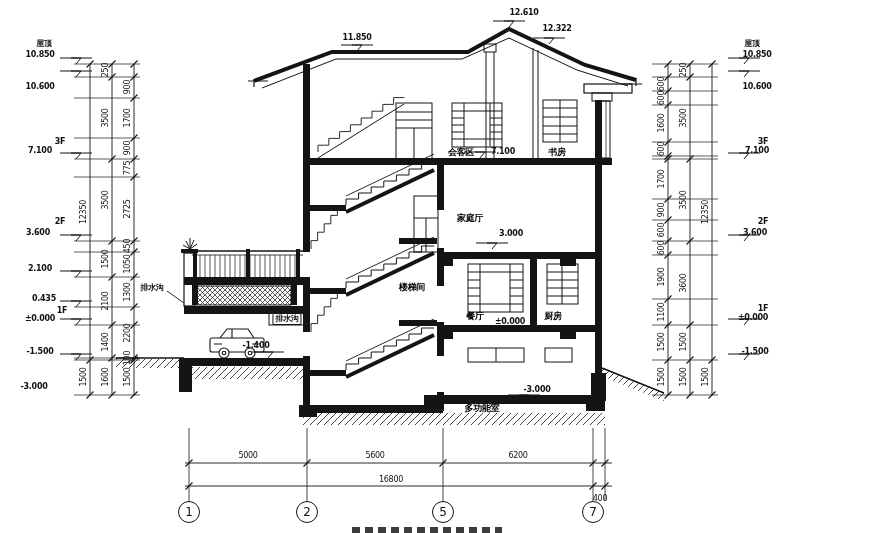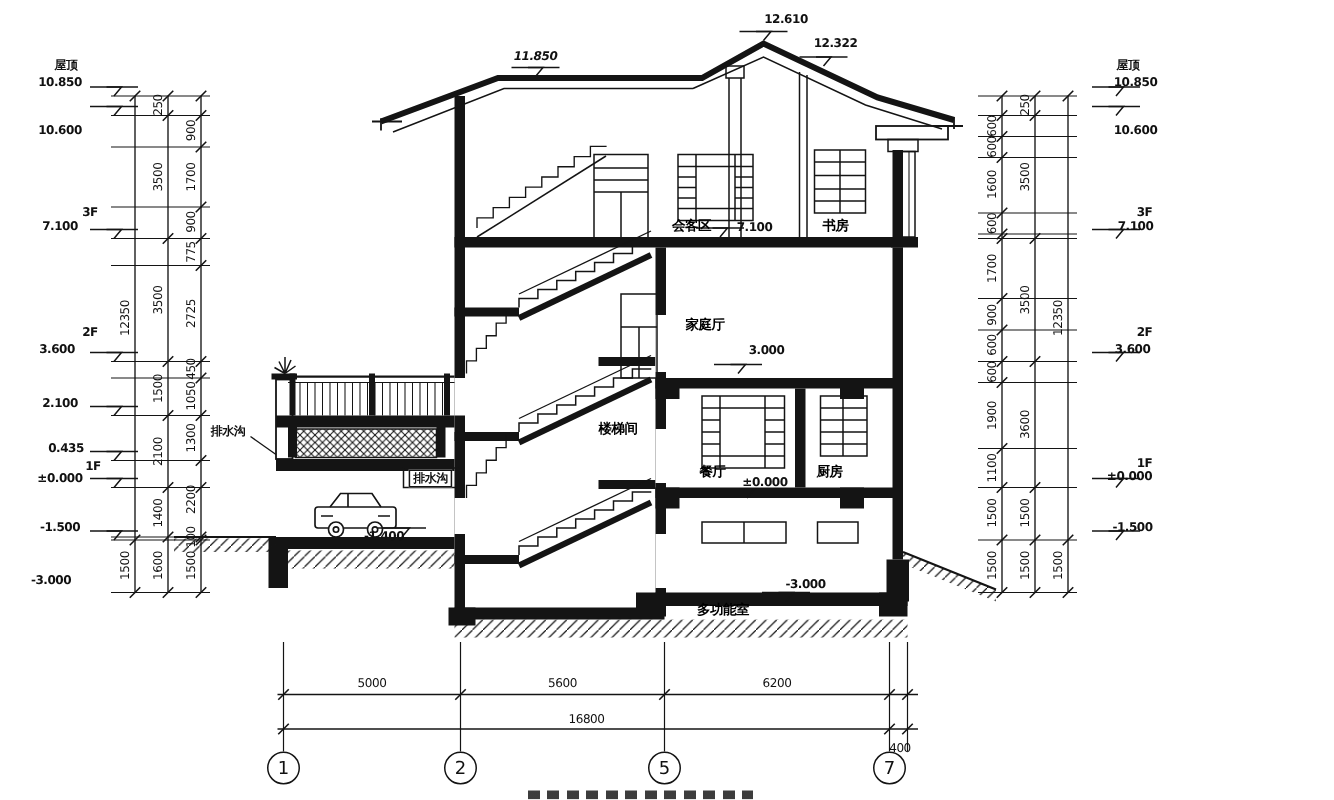--- a/index.html
+++ b/index.html
@@ -428,27 +428,27 @@
       <div class="ann dim" style="left: 518px; top: 456px;">6200</div>
       <div class="ann dim" style="left: 600px; top: 455px; margin-top: 44px;">400</div>
       <div class="ann dim" style="left: 391px; top: 480px;">16800</div>
       <div class="ann room" style="left: 461px; top: 152px;">会客区</div>
       <div class="ann room" style="left: 557px; top: 152px;">书房</div>
       <div class="ann room" style="left: 470px; top: 218px;">家庭厅</div>
       <div class="ann room" style="left: 412px; top: 287px;">楼梯间</div>
       <div class="ann room" style="left: 475px; top: 316px;">餐厅</div>
       <div class="ann room" style="left: 553px; top: 316px;">厨房</div>
       <div class="ann room" style="left: 482px; top: 388px; margin-top: 20px;">多功能室</div>
-      <div class="ann lvl" style="left: 357px; top: 38px; font-style: italic;">11.850</div>
+      <div class="ann lvl" style="left: 357px; top: 38px;">11.850</div>
       <div class="ann lvl" style="left: 524px; top: 13px;">12.610</div>
       <div class="ann lvl" style="left: 557px; top: 29px;">12.322</div>
       <div class="ann lvl" style="left: 503px; top: 152px;">7.100</div>
       <div class="ann lvl" style="left: 511px; top: 234px;">3.000</div>
       <div class="ann lvl" style="left: 510px; top: 322px;">±0.000</div>
-      <div class="ann lvl" style="left: 256px; top: 358px;">-1.400</div>
+      <div class="ann lvl" style="left: 256px; top: 346px;">-1.400</div>
       <div class="ann lvl" style="left: 537px; top: 390px;">-3.000</div>
       <div class="ann lvl" style="left: 152px; top: 288px;">排水沟</div>
       <div class="ann lvl boxed" style="left: 287px; top: 319px;">排水沟</div>
       <div class="bubble" style="left: 189px; top: 512px;">1</div>
       <div class="bubble" style="left: 307px; top: 512px;">2</div>
       <div class="bubble" style="left: 443px; top: 512px;">5</div>
       <div class="bubble" style="left: 593px; top: 512px;">7</div>
     </div>
 <div id="caption-cut"></div>
 </div>

